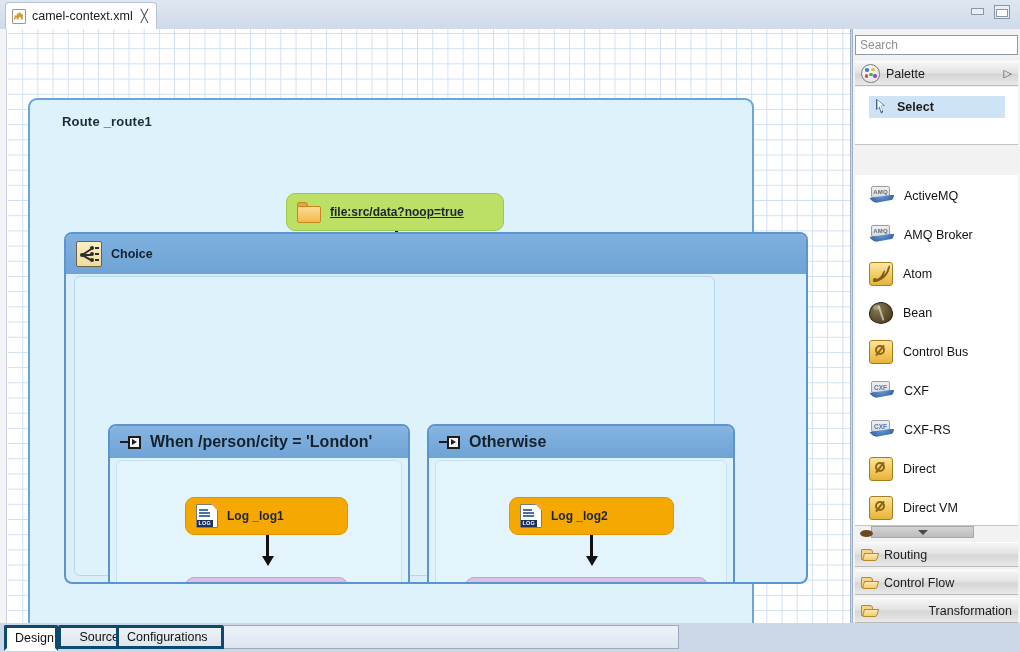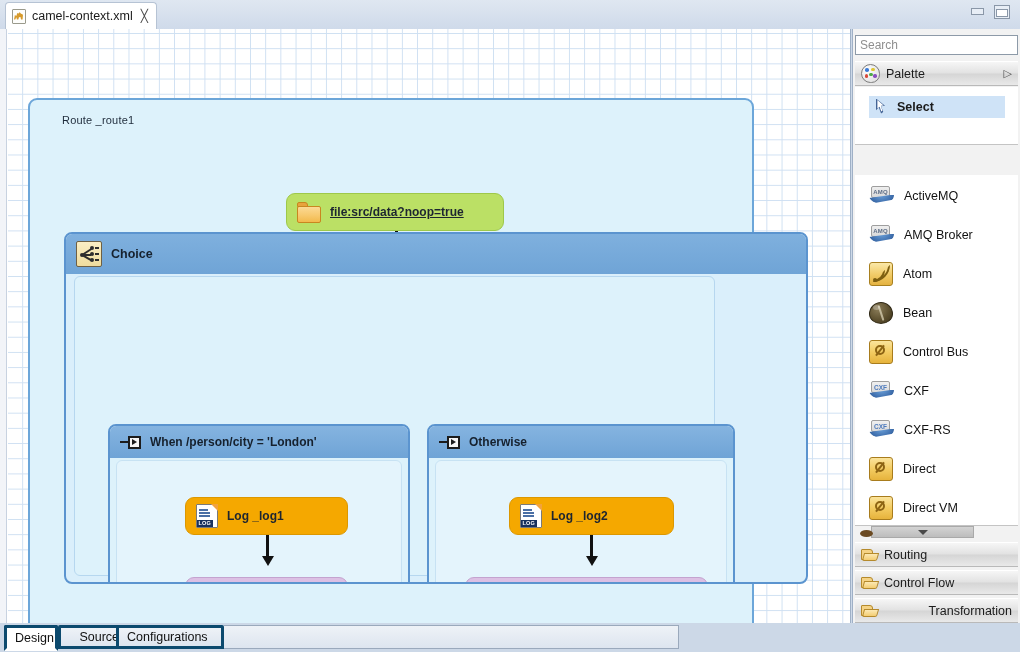--- a/index.html
+++ b/index.html
@@ -143,22 +143,22 @@
     left: 28px; top: 69px;
     width: 726px; height: 538px;
     background: #ddf2fb;
     border: 2px solid #6ca6d9;
     border-radius: 9px;
     box-sizing: border-box;
   }
   .route-title {
     position: absolute;
     left: 20px; top: 14px;
-    font-size: 11px;
-    font-weight: normal;
+    font-size: 13px;
+    font-weight: bold;
     color: #1e2b3a;
     letter-spacing: .2px;
     padding-left: 12px;
   }
 
   
   .choice-box {
     position: absolute;
     left: 34px; top: 132px;
     width: 744px; height: 352px;
@@ -208,21 +208,21 @@
     left: 0; top: 0;
     width: 100%; height: 32px;
     background: linear-gradient(to bottom, #85b4e0 0%, #6fa4d6 100%);
     display: flex;
     align-items: center;
     gap: 8px;
     padding-left: 10px;
     box-sizing: border-box;
   }
   .branch-header .hlabel {
-    font-size: 12px;
+    font-size: 16px;
     font-weight: bold;
     color: #16212e;
   }
   .branch-inner {
     position: absolute;
     left: 6px; top: 34px;
     right: 6px; bottom: 6px;
     background: #e4f4fc;
     border: 1px solid #c7e2f3;
     border-radius: 6px;

